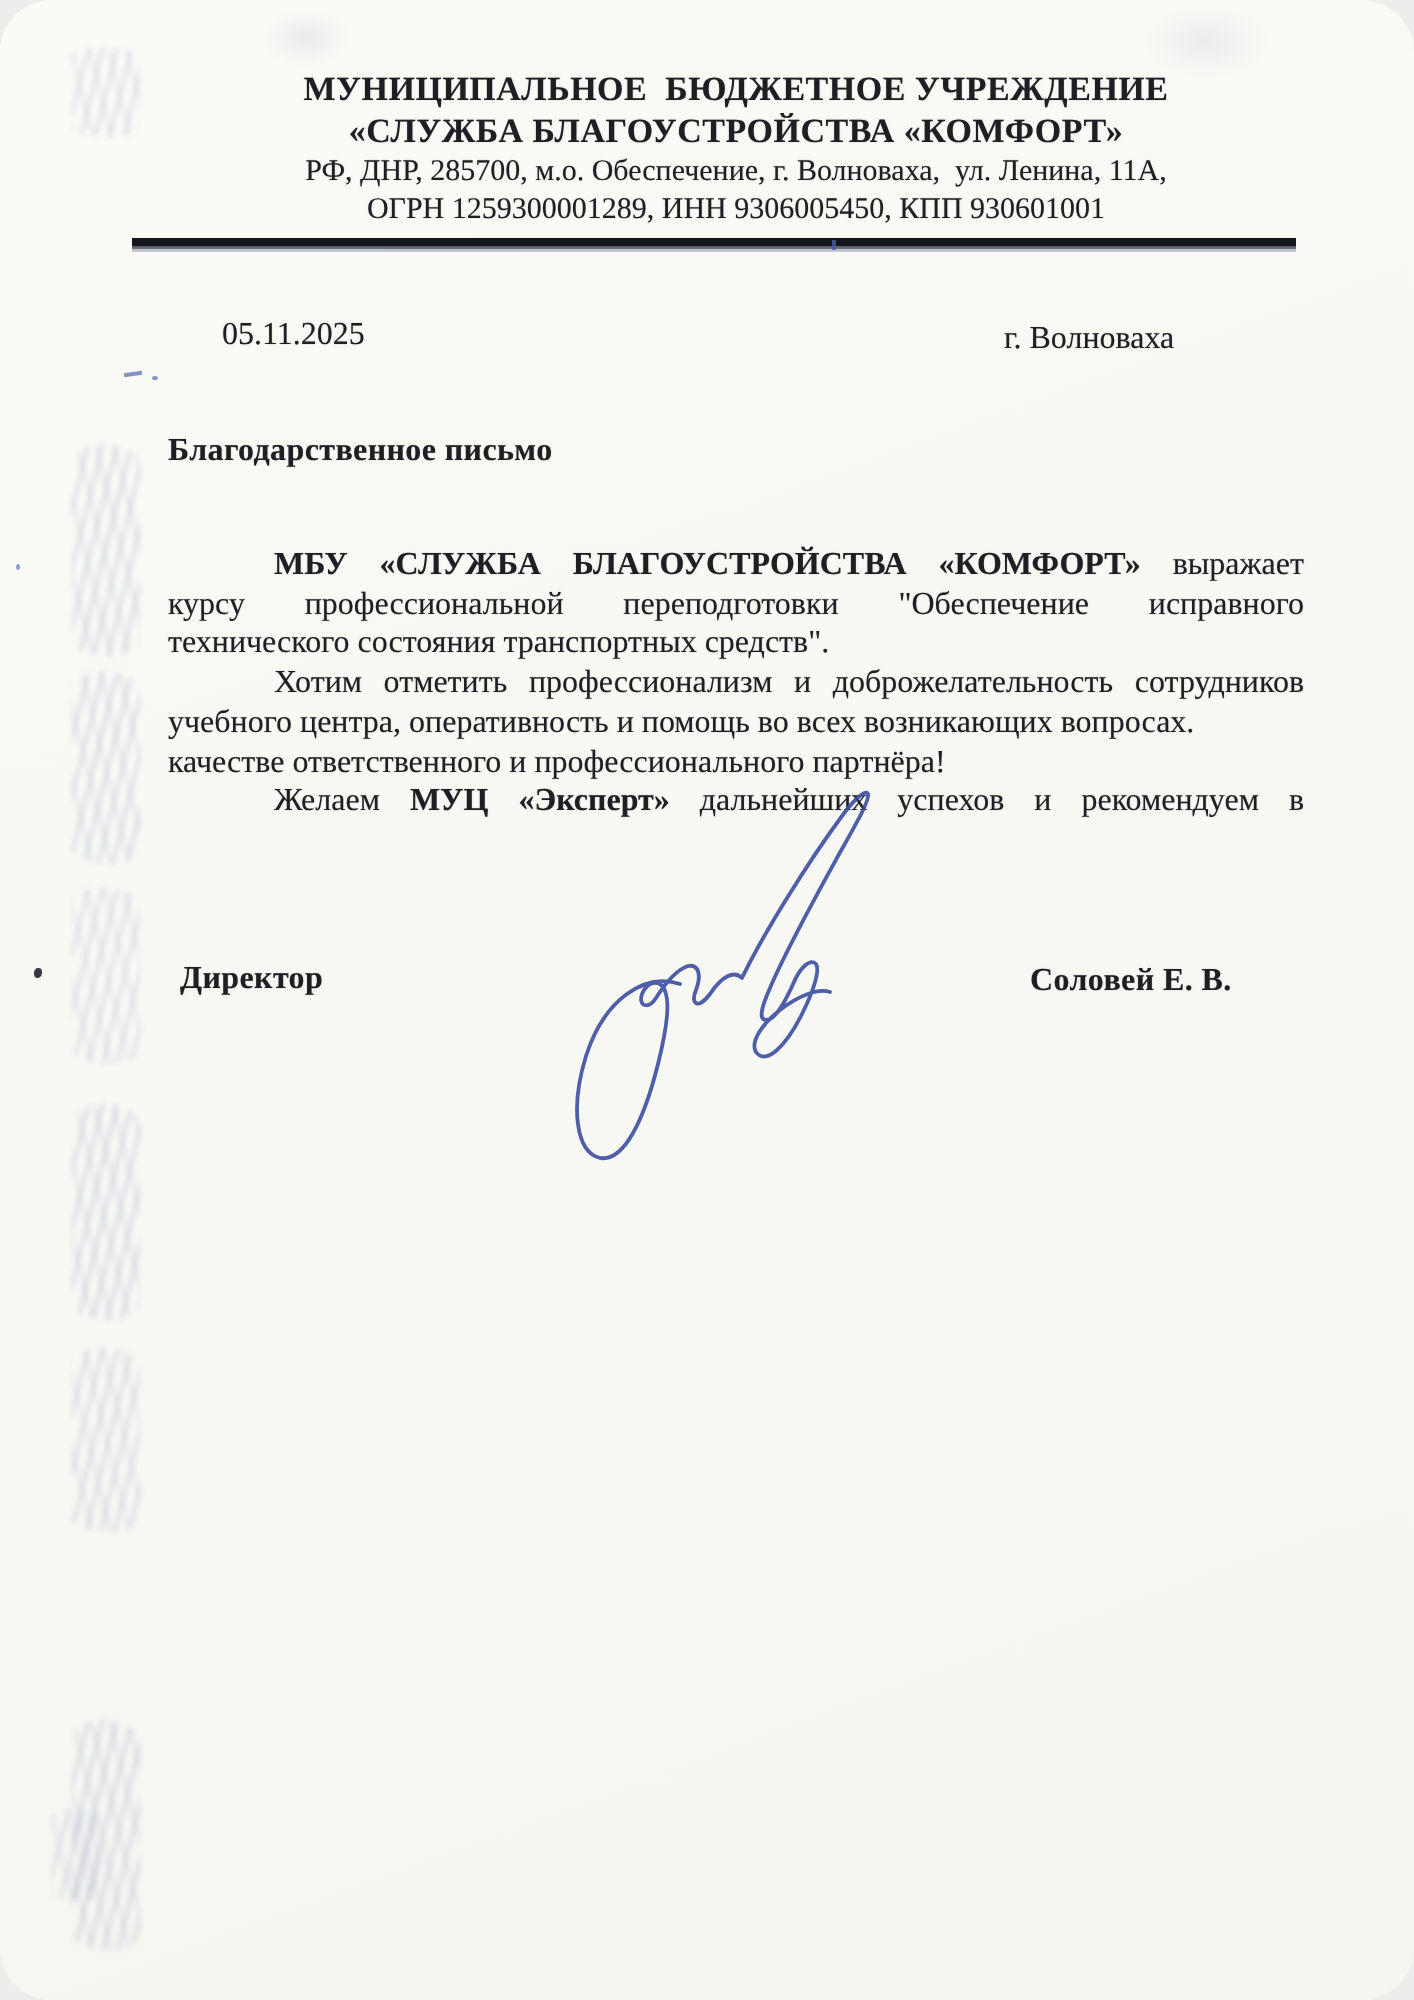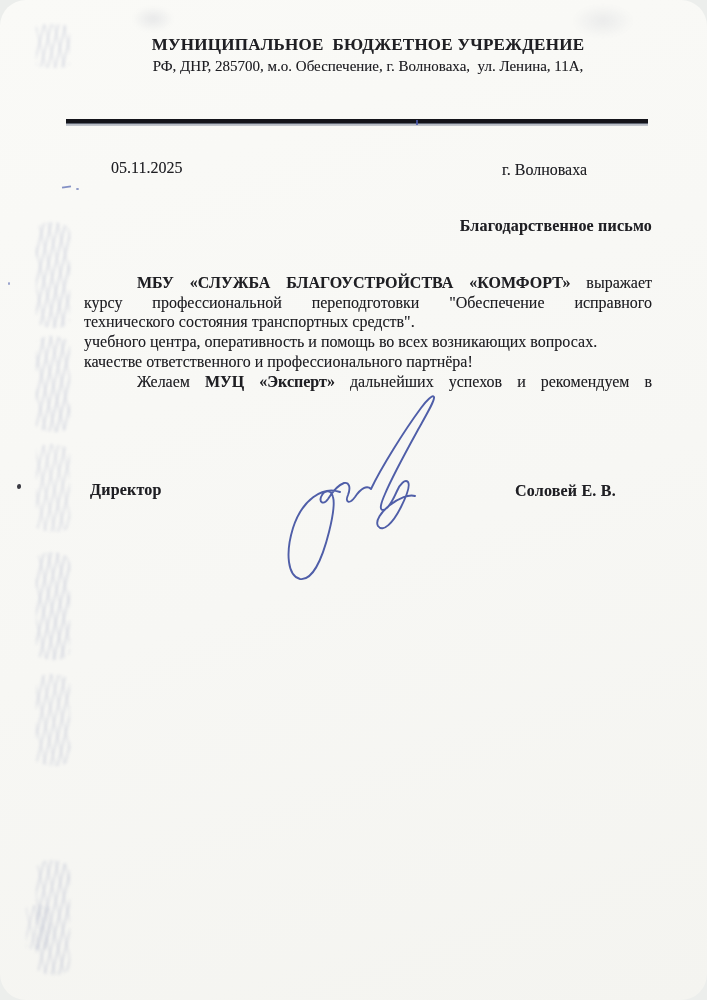--- a/index.html
+++ b/index.html
@@ -21,21 +21,21 @@
   .org{font-weight:bold;font-size:17px;line-height:20.5px;white-space:pre-wrap;letter-spacing:.25px;}
   .addr{font-size:15px;line-height:16.5px;white-space:pre-wrap;margin-top:2px;}
   .rule{position:absolute;left:66px;top:119px;width:582px;height:7px;
     background:linear-gradient(180deg,#14141a 0%,#14141a 56%,#545a66 56%,#6a707c 76%,#b7bbc3 76%,#c6cad0 100%);}
 
   
   .date{position:absolute;left:97px;top:159px;font-size:16px;margin-left:14px;}
   .place{position:absolute;left:502px;top:161px;font-size:16px;}
 
   
-  .title{position:absolute;left:84px;top:217px;width:568px;text-align:right;
+  .title{position:absolute;left:84px;top:217px;width:568px;text-align:left;
     font-weight:bold;font-size:16px;letter-spacing:.2px;}
 
   
   .body-text{position:absolute;left:84px;top:273px;width:568px;font-size:16px;line-height:19.7px;}
   .line{text-align:justify;}
   .line.just{text-align-last:justify;}
   .line.nw{white-space:nowrap;text-align:left;text-align-last:left;}
   .line.ind{padding-left:53px;}
   .bseg{font-weight:bold;}
 
@@ -60,38 +60,43 @@
   }
   .speck{position:absolute;}
 </style>
 </head>
 <body>
 
 <div class="page">
 
   <div class="letterhead">
     <div class="org txt">МУНИЦИПАЛЬНОЕ  БЮДЖЕТНОЕ УЧРЕЖДЕНИЕ</div>
+    <div class="org txt">«СЛУЖБА БЛАГОУСТРОЙСТВА «КОМФОРТ»</div>
     <div class="addr txt">РФ, ДНР, 285700, м.о. Обеспечение, г. Волноваха,  ул. Ленина, 11А,</div>
+    <div class="addr txt">ОГРН 1259300001289, ИНН 9306005450, КПП 930601001</div>
   </div>
   <div class="rule"></div>
 
   <div class="date txt">05.11.2025</div>
   <div class="place txt">г. Волноваха</div>
 
   <div class="title txt">Благодарственное письмо</div>
 
   <div class="body-text">
     <div class="line just ind txt">
       <span class="bseg">МБУ «СЛУЖБА БЛАГОУСТРОЙСТВА «КОМФОРТ»</span><span> выражает</span>
     </div>
     <div class="line just txt">
       <span>курсу профессиональной переподготовки "Обеспечение исправного</span>
     </div>
     <div class="line nw txt">
       <span>технического состояния транспортных средств".</span>
+    </div>
+    <div class="line just ind txt">
+      <span>Хотим отметить профессионализм и доброжелательность сотрудников</span>
     </div>
     <div class="line nw txt">
       <span>учебного центра, оперативность и помощь во всех возникающих вопросах.</span>
     </div>
     <div class="line nw txt">
       <span>качестве ответственного и профессионального партнёра!</span>
     </div>
     <div class="line just ind txt">
       <span>Желаем </span><span class="bseg">МУЦ «Эксперт»</span><span> дальнейших успехов и рекомендуем в</span>
     </div>

